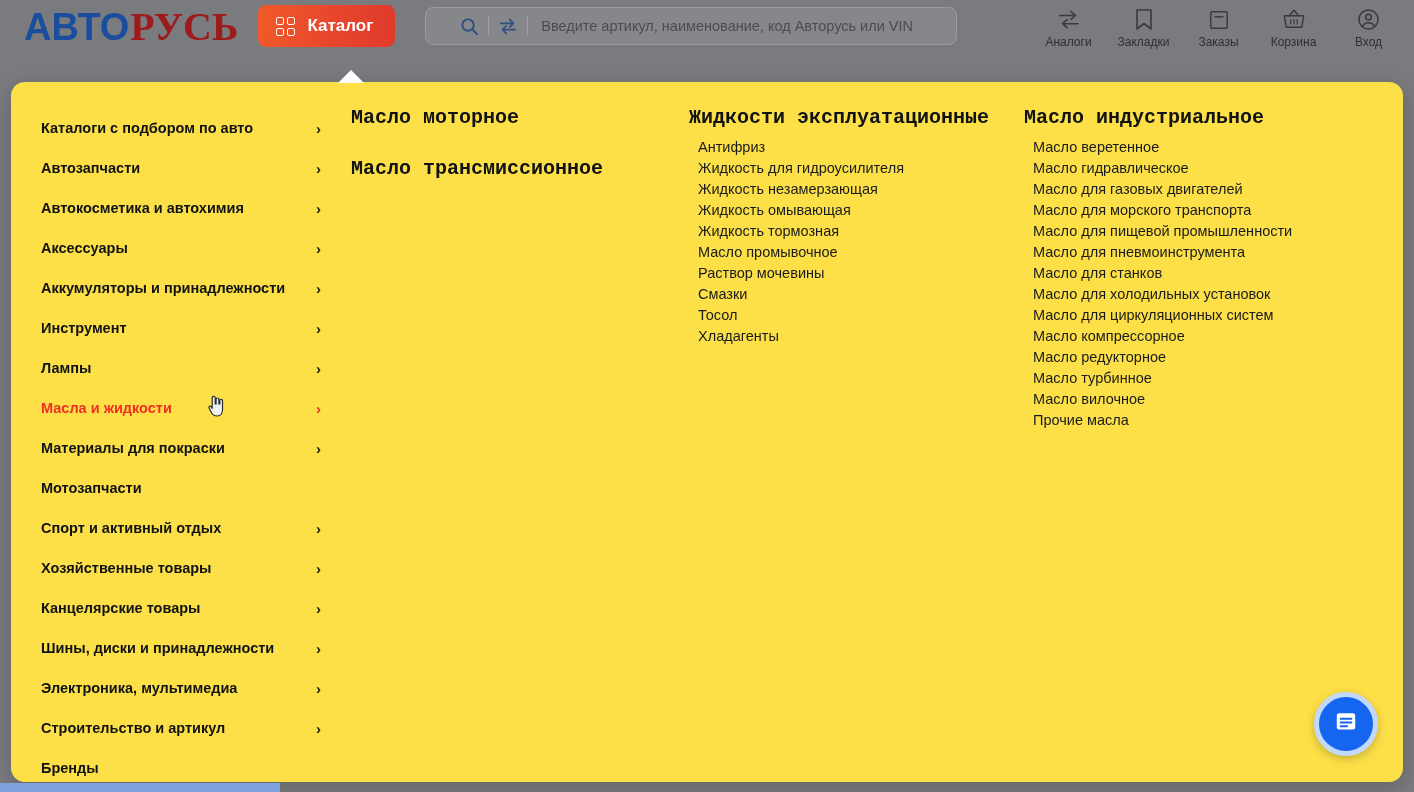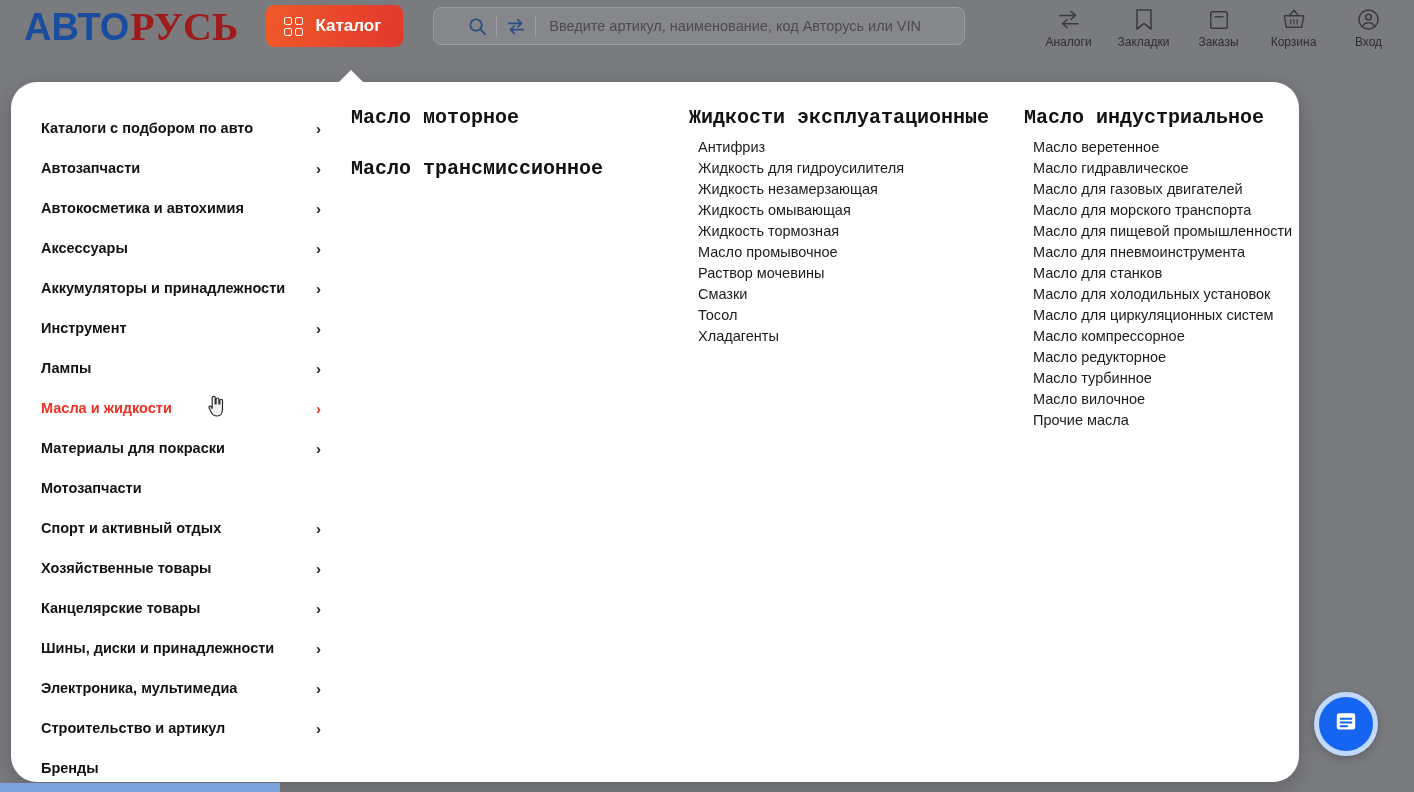--- a/index.html
+++ b/index.html
@@ -35,21 +35,21 @@
   .logo .part-b {
     font-family: "Liberation Serif", serif;
     font-weight: bold;
     font-size: 40px;
     color: #9e1b1b;
     letter-spacing: 0px;
     margin-left: 1px;
   }
 
   .catalog-btn {
-    margin-left: 28px;
+    margin-left: 20px;
     height: 42px;
     padding: 0 22px 0 18px;
     border: none;
     border-radius: 8px;
     background: linear-gradient(95deg, #f05a2a 0%, #e8462c 55%, #e03a2c 100%);
     color: #fff;
     display: flex; align-items: center; gap: 12px;
     cursor: pointer;
     font-family: "Liberation Sans", sans-serif;
     font-size: 17px;
@@ -109,23 +109,23 @@
   .hact .lb {
     font-size: 12px; color: #2e2f31;
     font-family: "Liberation Sans", sans-serif;
     white-space: nowrap;
   }
 
   
   .panel {
     position: absolute;
     left: 11px; top: 82px;
-    width: 1288px; height: 700px;
-    background: #ffffff;
-    border-radius: 26px;
+    width: 1392px; height: 700px;
+    background: #fde047;
+    border-radius: 14px;
     box-shadow: 0 6px 22px rgba(0,0,0,0.20);
     overflow: hidden;
   }
   .panel-arrow {
     position: absolute;
     left: 338px; top: 70px;
     width: 0; height: 0;
     border-left: 13px solid transparent;
     border-right: 13px solid transparent;
     border-bottom: 13px solid #ffffff;

